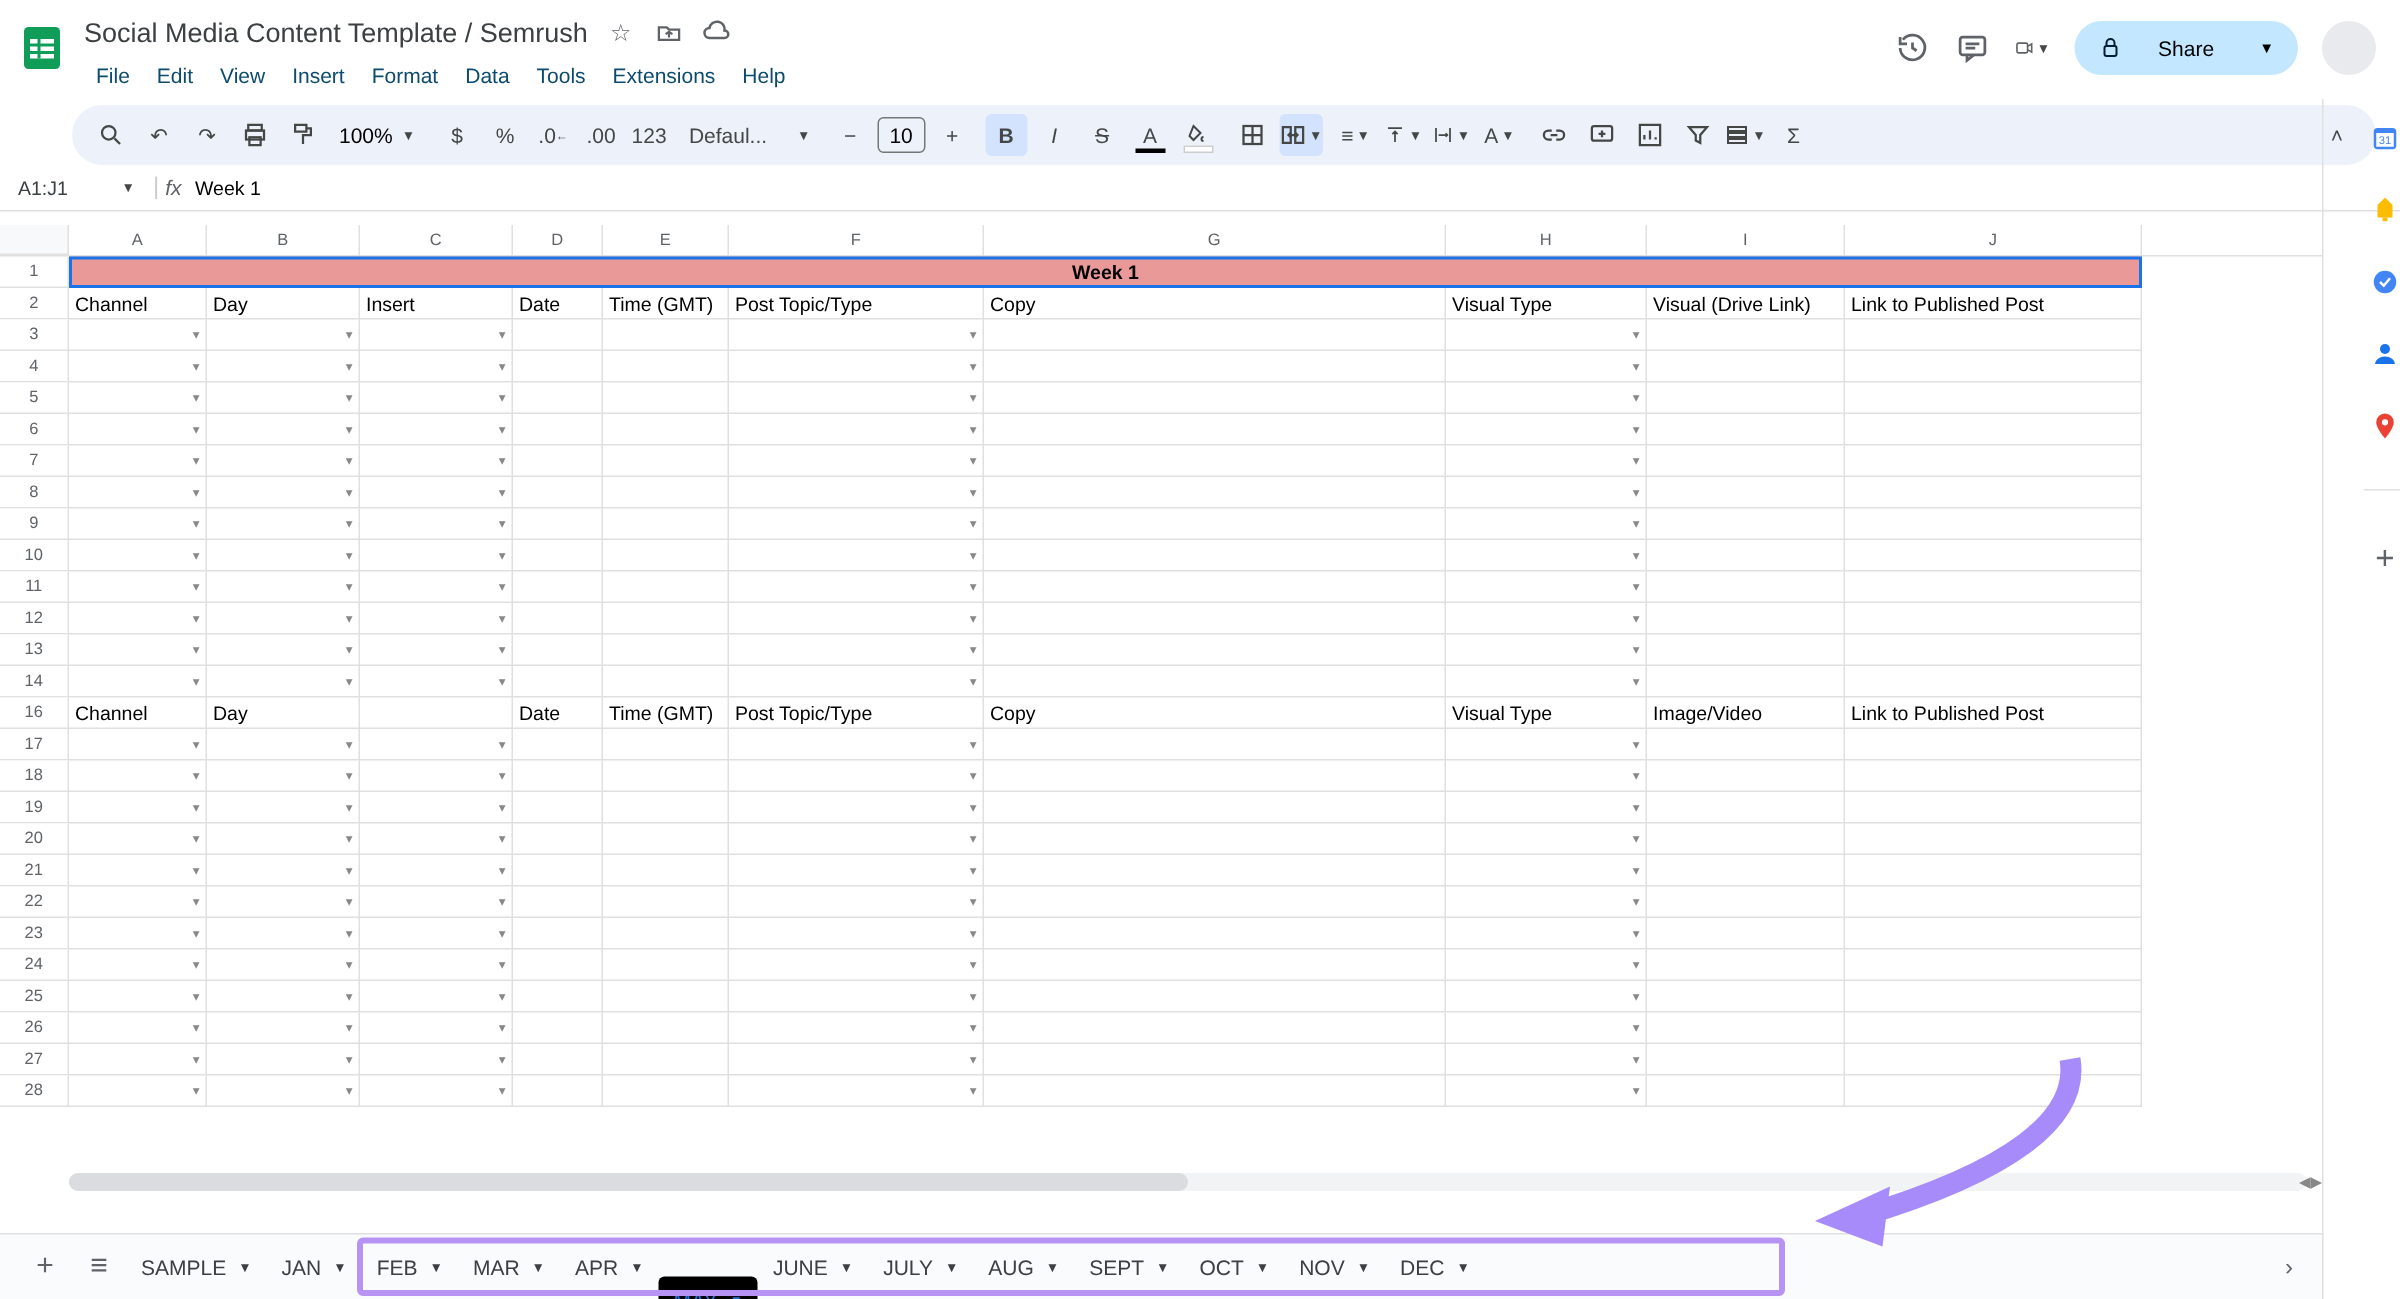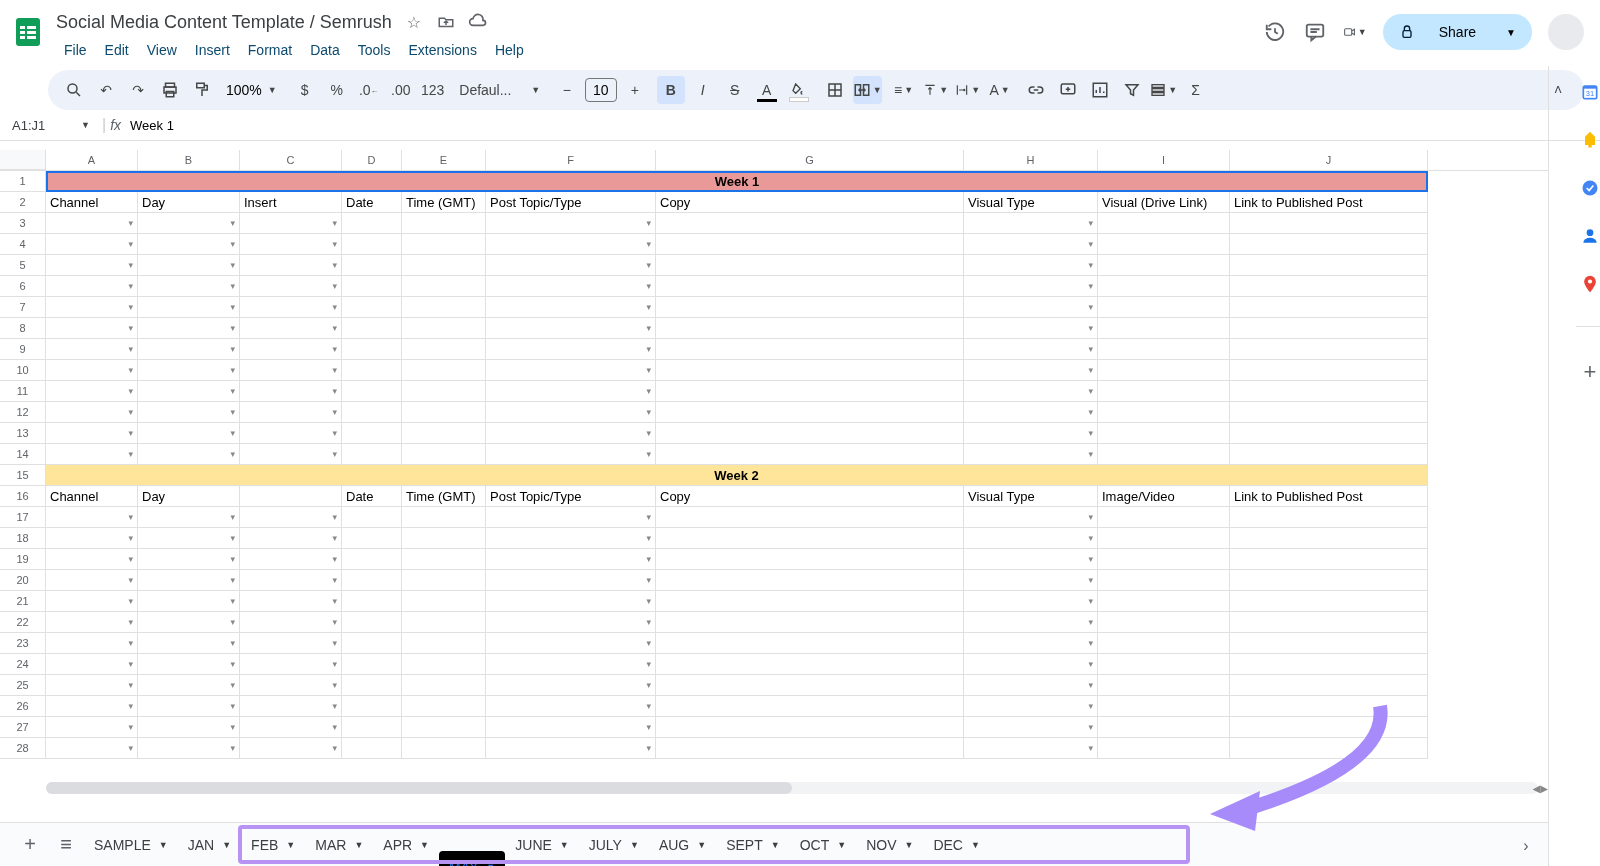--- a/index.html
+++ b/index.html
@@ -474,24 +474,20 @@
           <div class="cell cC dd"></div>
           <div class="cell cD"></div>
           <div class="cell cE"></div>
           <div class="cell cF dd"></div>
           <div class="cell cG"></div>
           <div class="cell cH dd"></div>
           <div class="cell cI"></div>
           <div class="cell cJ"></div>
         </div>
         <div class="row">
-          <div class="row-h">15</div>
-          <div class="cell week2" style="width: 1382px;">Week 2</div>
-        </div>
-        <div class="row">
           <div class="row-h">16</div>
           <div class="cell hdr-cell cA">Channel</div>
           <div class="cell hdr-cell cB">Day</div>
           <div class="cell hdr-cell cC"></div>
           <div class="cell hdr-cell cD">Date</div>
           <div class="cell hdr-cell cE">Time (GMT)</div>
           <div class="cell hdr-cell cF">Post Topic/Type</div>
           <div class="cell hdr-cell cG">Copy</div>
           <div class="cell hdr-cell cH">Visual Type</div>
           <div class="cell hdr-cell cI">Image/Video</div>

